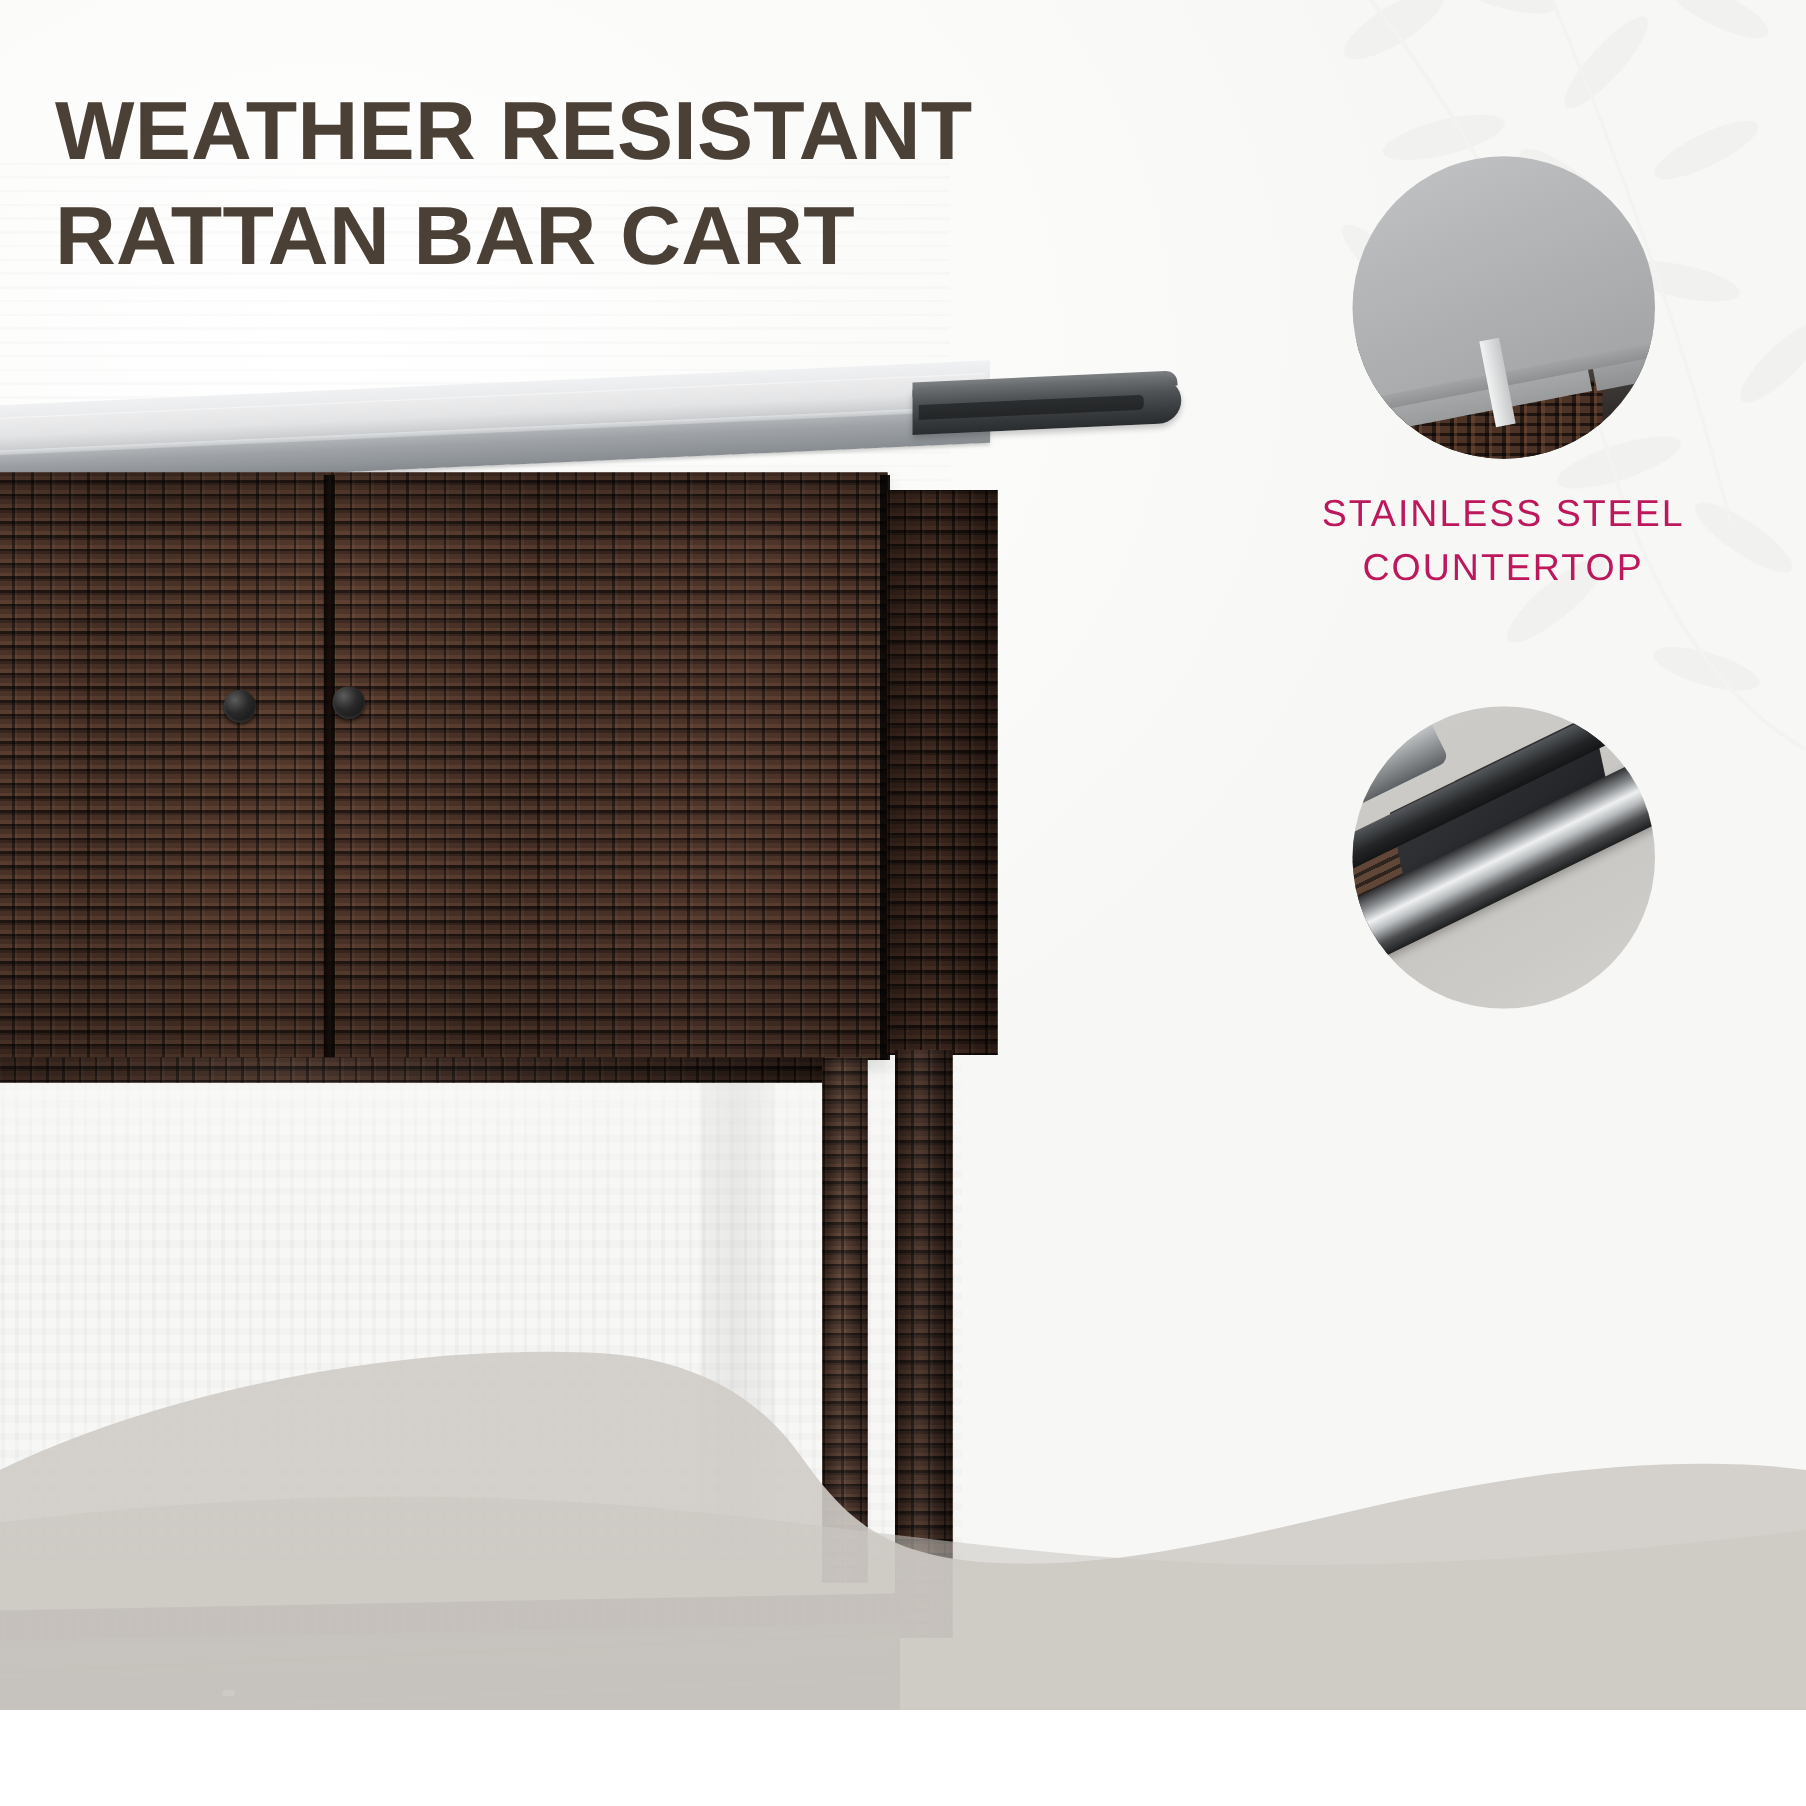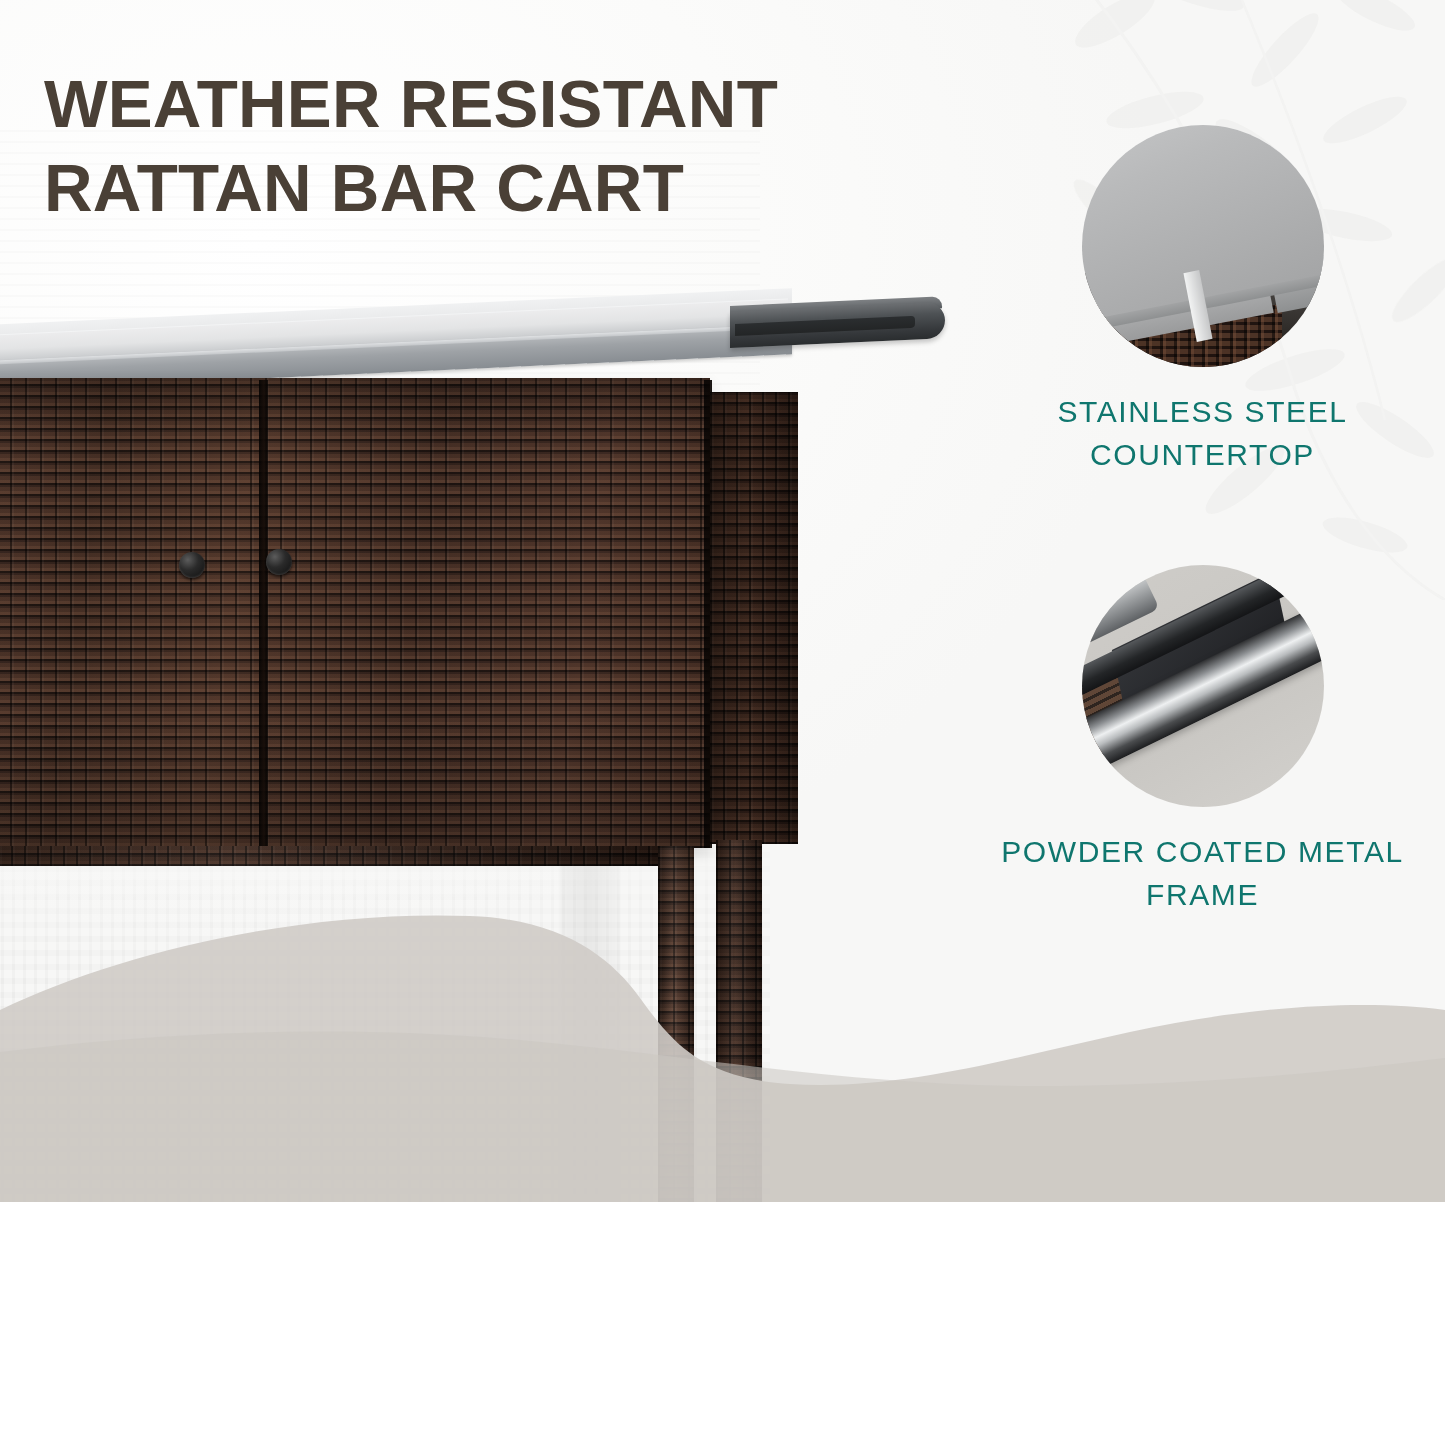--- a/index.html
+++ b/index.html
@@ -6,21 +6,21 @@
   html,body { width:1445px; height:1445px; }
   body {
     font-family:"Liberation Sans", sans-serif;
     background:#ffffff;
     overflow:hidden;
     position:relative;
   }
 
   #stage {
     position:absolute; inset:0;
-    width:1445px; height:1202px;
+    width:1445px; height:1368px;
     background:#fdfdfc;
     overflow:hidden;
   }
 
   
   .bg-base {
     position:absolute; inset:0;
     background:
       radial-gradient(ellipse 900px 700px at 18% 20%, #ffffff 0%, #fbfbfa 55%, #f7f7f6 100%),
       linear-gradient(160deg,#ffffff 0%, #fafaf9 50%, #f6f5f4 100%);
@@ -261,21 +261,21 @@
   .circ {
     width:242px; height:242px; border-radius:50%;
     margin:0 auto; overflow:hidden; position:relative;
   }
   .feat-label {
     margin-top:24px;
     font-size:30px;
     font-weight:400;
     letter-spacing:1.6px;
     line-height:1.42;
-    color:#0f766e;
+    color:#be185d;
     text-transform:uppercase;
   }
 
   
   .c1-bg { position:absolute; inset:0; background:linear-gradient(180deg,#fbfbfb,#f2f2f1); }
   .c1-dark {
     position:absolute; left:-20px; top:148px; width:300px; height:120px;
     background:linear-gradient(180deg,#4f4c49,#2a2724 55%,#1b1917);
   }
   .c1-rattan {
@@ -470,18 +470,17 @@
 
     <div class="feat" id="feat-2">
       <div class="circ">
         <div class="c2-bg"></div>
         <div class="c2-rattan"></div>
         <div class="c2-inner"></div>
         <div class="c2-bar2"></div>
         <div class="c2-leftedge"></div>
         <div class="c2-bar"></div>
       </div>
-      <div class="feat-label">POWDER COATED METAL FRAME</div>
     </div>
 
 
   </div>
 </div>
 
 </body></html>

